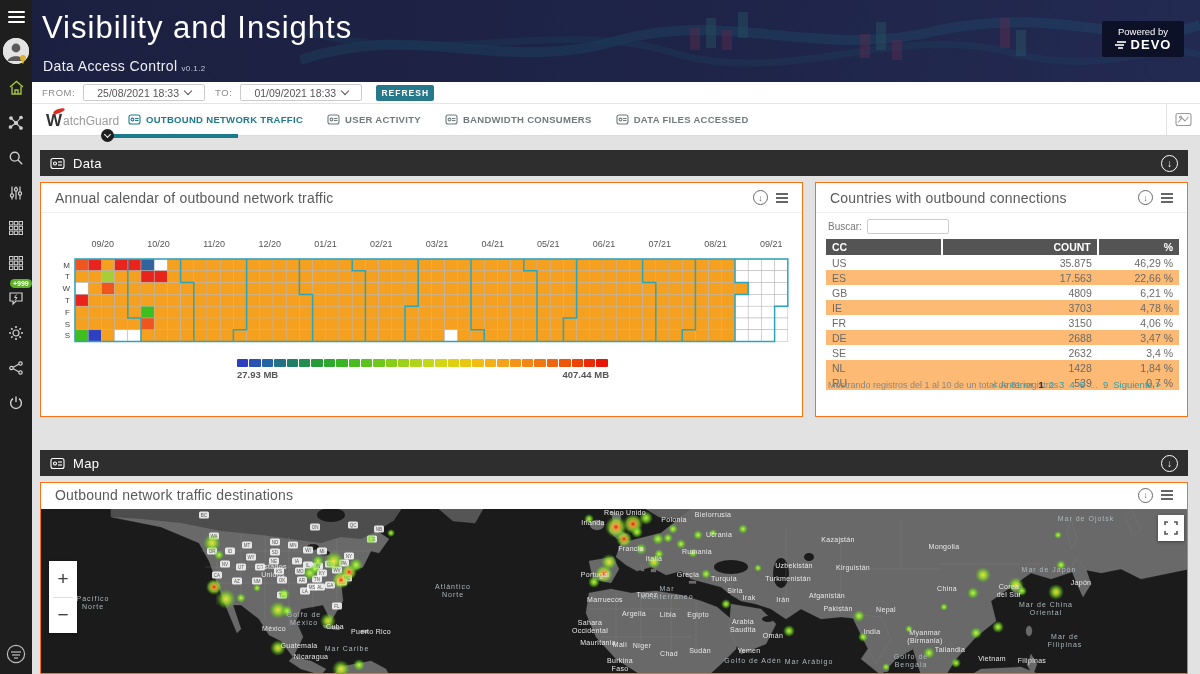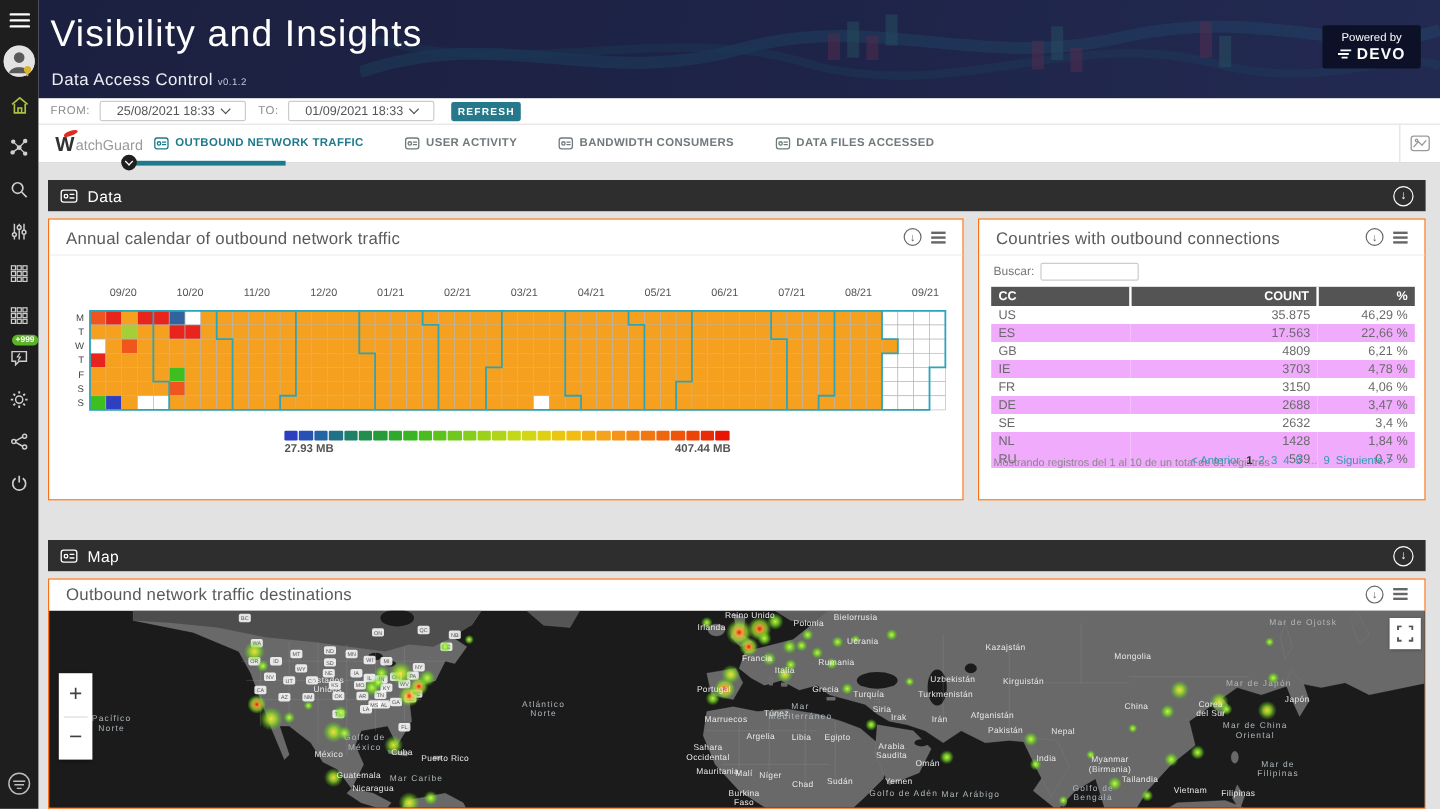--- a/index.html
+++ b/index.html
@@ -31,21 +31,21 @@
   .tb-label{margin-left:10px;letter-spacing:.5px;}
   .date-box{margin-left:8px;width:122px;height:17px;border:1px solid #ccc;border-radius:2px;display:flex;align-items:center;justify-content:center;gap:6px;color:#555;font-size:10.5px;cursor:pointer;background:#fff;}
   .chev{width:6px;height:6px;border-right:1.4px solid #555;border-bottom:1.4px solid #555;transform:rotate(45deg);margin-top:-3px;}
   .refresh-btn{margin-left:14px;width:58px;height:16px;background:#26798b;color:#fff;border:none;border-radius:2px;font-size:8.5px;font-weight:bold;letter-spacing:1px;cursor:pointer;font-family:"Liberation Sans",sans-serif;}
 
   
   .tabbar{position:absolute;left:32px;top:104px;width:1168px;height:32px;background:#fff;border-bottom:1px solid #dcdcdc;z-index:4;}
   .wg-logo{position:absolute;left:14px;top:7px;font-size:12px;color:#9a9a9a;display:flex;align-items:center;}
   .wg-w{font-size:17px;font-weight:bold;color:#333;position:relative;margin-right:1px;}
   .wg-w::before{content:"";position:absolute;left:7px;top:-2px;width:12px;height:4px;background:#e02b20;border-radius:50% 50% 50% 0;transform:rotate(-18deg);}
-  .tabs{position:absolute;left:96px;top:0;height:31px;display:flex;align-items:center;gap:34px;}
+  .tabs{position:absolute;left:96px;top:0;height:31px;display:flex;align-items:center;gap:24px;}
   .tab{display:flex;align-items:center;gap:5px;font-size:9.5px;font-weight:bold;letter-spacing:.3px;color:#6f7a7c;cursor:pointer;white-space:nowrap;}
   .tab.active{color:#1d7a8c;}
   .tab svg{flex:0 0 auto;}
   .tab-underline{position:absolute;left:78px;bottom:-3px;width:128px;height:4px;background:#1d7a8c;}
   .tab-knob{position:absolute;left:-9px;top:-5px;width:13px;height:13px;border-radius:50%;background:#1f1f1f;cursor:pointer;}
   .tab-knob i{position:absolute;left:4px;top:3px;width:5px;height:5px;border-right:1.4px solid #fff;border-bottom:1.4px solid #fff;transform:rotate(45deg);}
   .tb-right-icon{position:absolute;right:0;top:0;width:34px;height:31px;border-left:1px solid #e2e2e2;display:flex;align-items:center;justify-content:center;cursor:pointer;}
 
   
   .content{position:absolute;left:32px;top:136px;width:1168px;height:538px;background:#e2e2e2;}
@@ -69,21 +69,21 @@
 
   
   .cty-panel{left:783px;top:46px;width:373px;height:235px;font-size:10.5px;}
   .cty-search{position:absolute;left:12px;top:36px;display:flex;align-items:center;gap:5px;color:#777;font-size:10px;}
   .cty-search input{width:82px;height:15px;border:1px solid #ccc;border-radius:2px;font-size:10px;padding:0 3px;}
   .cty-table{position:absolute;left:10px;top:56px;width:353px;border-collapse:collapse;font-size:10.5px;}
   .cty-table th{background:#545454;color:#fff;font-size:10.5px;font-weight:bold;text-align:left;padding:2px 6px;height:15px;border-right:2px solid #fff;}
   .cty-table th.num{text-align:right;}
   .cty-table td{padding:1.5px 6px;color:#6a6a6a;height:12px;}
   .cty-table td.num{text-align:right;}
-  .cty-table tr.even td{background:#f0abfc;}
+  .cty-table tr.even td{background:#fdba74;}
   .cty-footer{position:absolute;left:12px;top:197px;font-size:9px;color:#888;}
   .cty-pag{position:absolute;right:26px;top:196px;font-size:9.5px;color:#2d9fb0;display:flex;gap:5px;align-items:center;text-align:right;}
   .cty-pag .pg{cursor:pointer;}
   .cty-pag .pg.active{color:#333;font-weight:bold;}
   .cty-pag .dots{color:#999;}
 
   
   .map-hdr{top:314px;}
   .map-panel{left:8px;top:346px;width:1148px;height:192px;overflow:hidden;}
   .map-title-row{height:24px;display:flex;align-items:center;padding:0 14px;text-align:center;}

